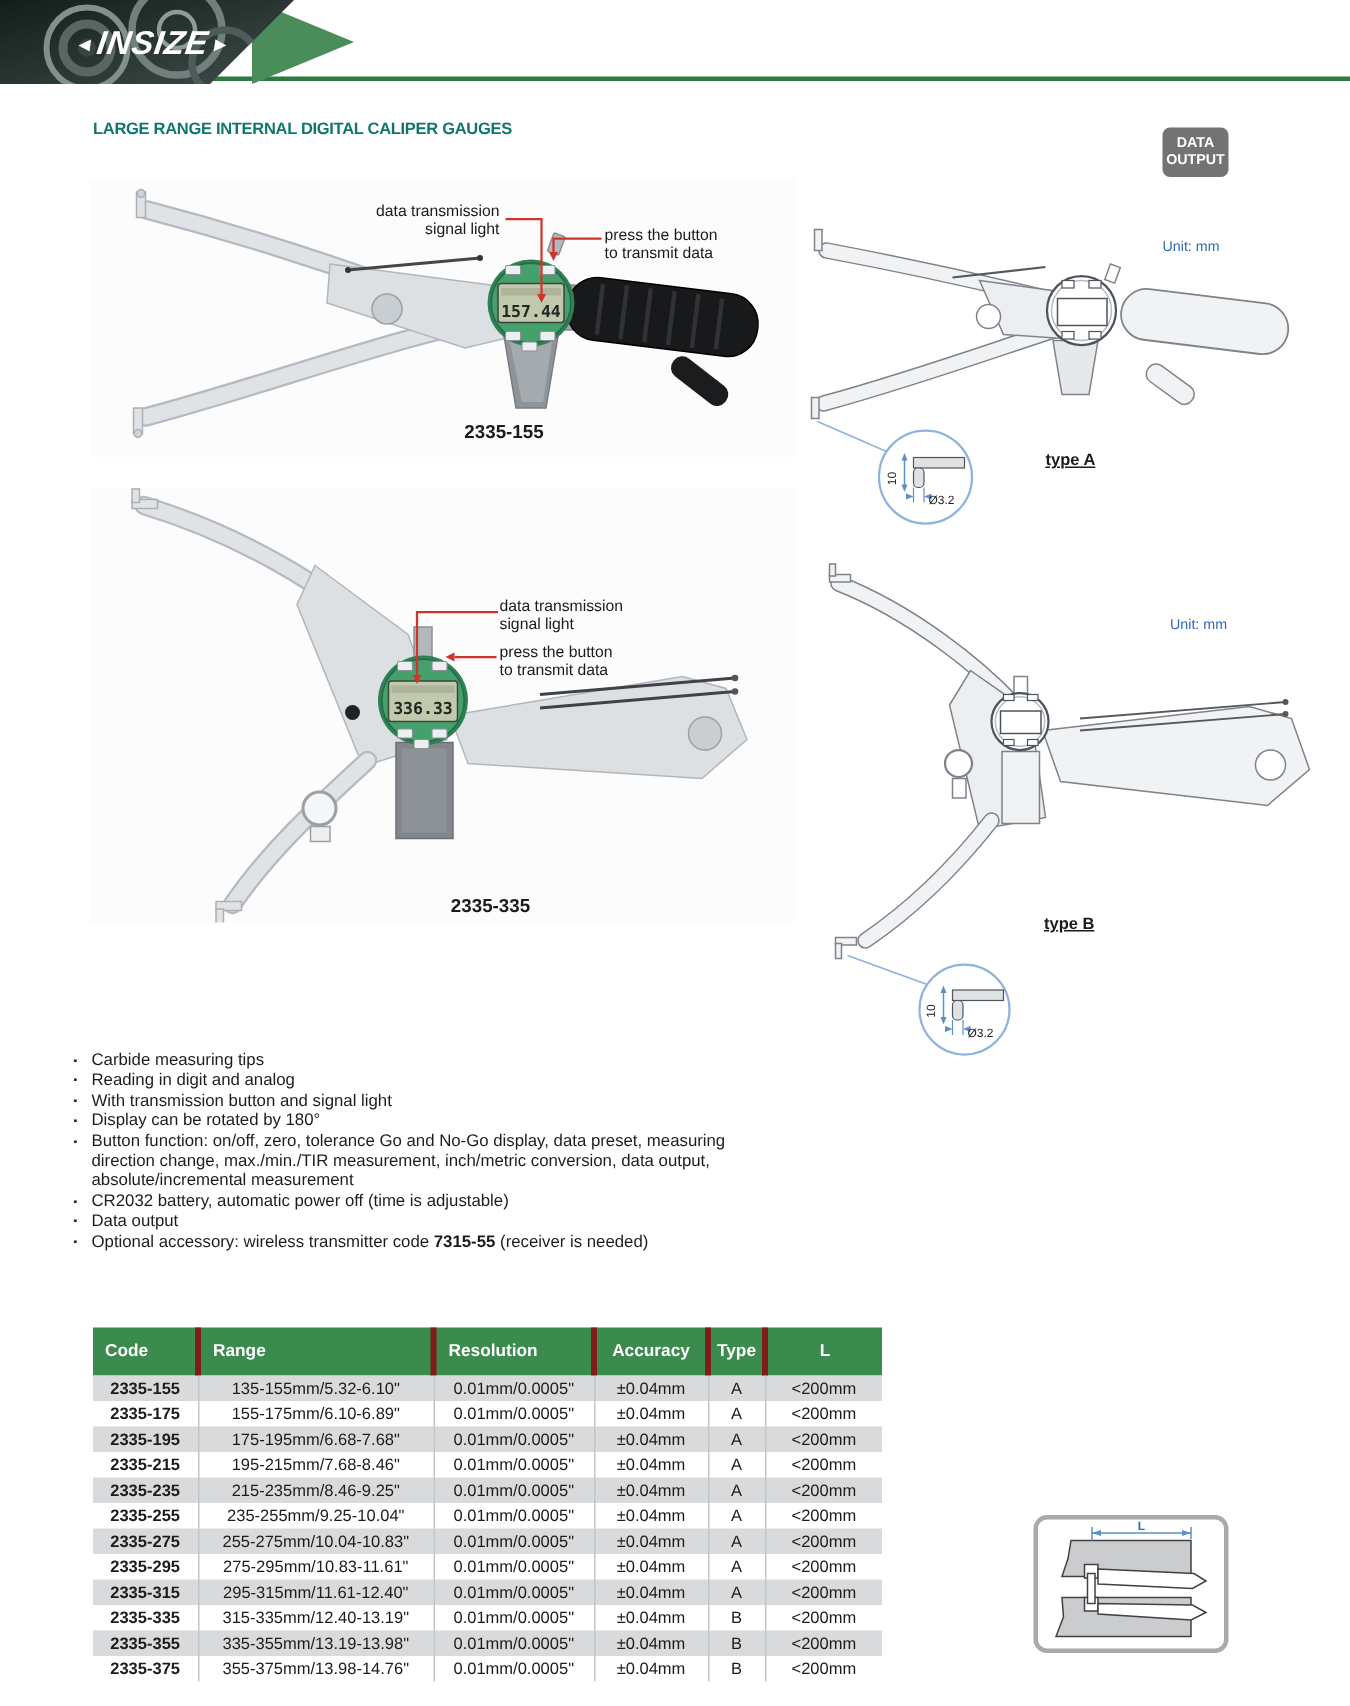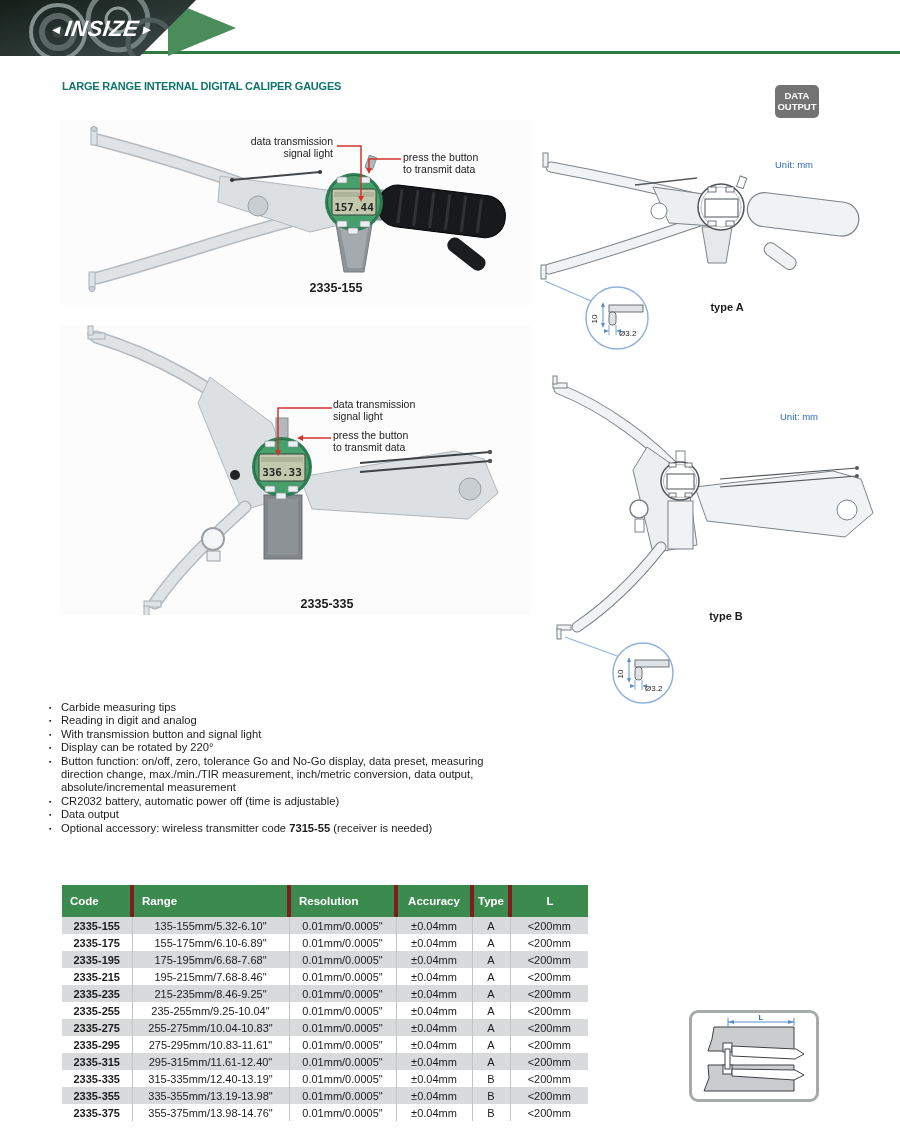--- a/index.html
+++ b/index.html
@@ -17,21 +17,21 @@
          color:#0f766e;letter-spacing:-.2px;}
 
   .badge{position:absolute;left:775px;top:85px;width:44px;height:33px;background:#737373;
          border-radius:5px;color:#fff;font-weight:bold;font-size:9.5px;line-height:11px;
          text-align:center;padding-top:5px;box-sizing:border-box;}
 
   
   .ann{position:absolute;font-size:10.5px;line-height:12px;color:#1b1b1b;}
   .cap{position:absolute;font-weight:bold;font-size:12.5px;color:#1b1b1b;text-align:center;}
   .unit{position:absolute;font-size:9.5px;color:#2e6db4;}
-  .typecap{position:absolute;font-weight:bold;font-size:11px;color:#1b1b1b;text-align:center;width:60px;}
+  .typecap{position:absolute;font-weight:bold;font-size:11px;color:#1b1b1b;text-align:left;width:60px;text-decoration:underline;}
 
   
   .features{position:absolute;left:49px;top:701px;width:462px;margin:0;padding:0;list-style:none;
             font-size:11.2px;line-height:13.4px;color:#1d1d1d;}
   .feat{display:flex;}
   .bullet{flex:0 0 12px;width:12px;font-size:7px;line-height:13.4px;}
 
   
   .spec{position:absolute;left:62px;top:885px;width:526px;border-collapse:collapse;
         table-layout:fixed;font-size:11px;color:#1c1c1c;}
@@ -316,21 +316,21 @@
       <li class="feat">
         <span class="bullet">▪</span>
         <span class="ftext"><span>Reading in digit and analog</span></span>
       </li>
       <li class="feat">
         <span class="bullet">▪</span>
         <span class="ftext"><span>With transmission button and signal light</span></span>
       </li>
       <li class="feat">
         <span class="bullet">▪</span>
-        <span class="ftext"><span>Display can be rotated by 220°</span></span>
+        <span class="ftext"><span>Display can be rotated by 180°</span></span>
       </li>
       <li class="feat">
         <span class="bullet">▪</span>
         <span class="ftext"><span>Button function: on/off, zero, tolerance Go and No-Go display, data preset, measuring direction change, max./min./TIR measurement, inch/metric conversion, data output, absolute/incremental measurement</span></span>
       </li>
       <li class="feat">
         <span class="bullet">▪</span>
         <span class="ftext"><span>CR2032 battery, automatic power off (time is adjustable)</span></span>
       </li>
       <li class="feat">

